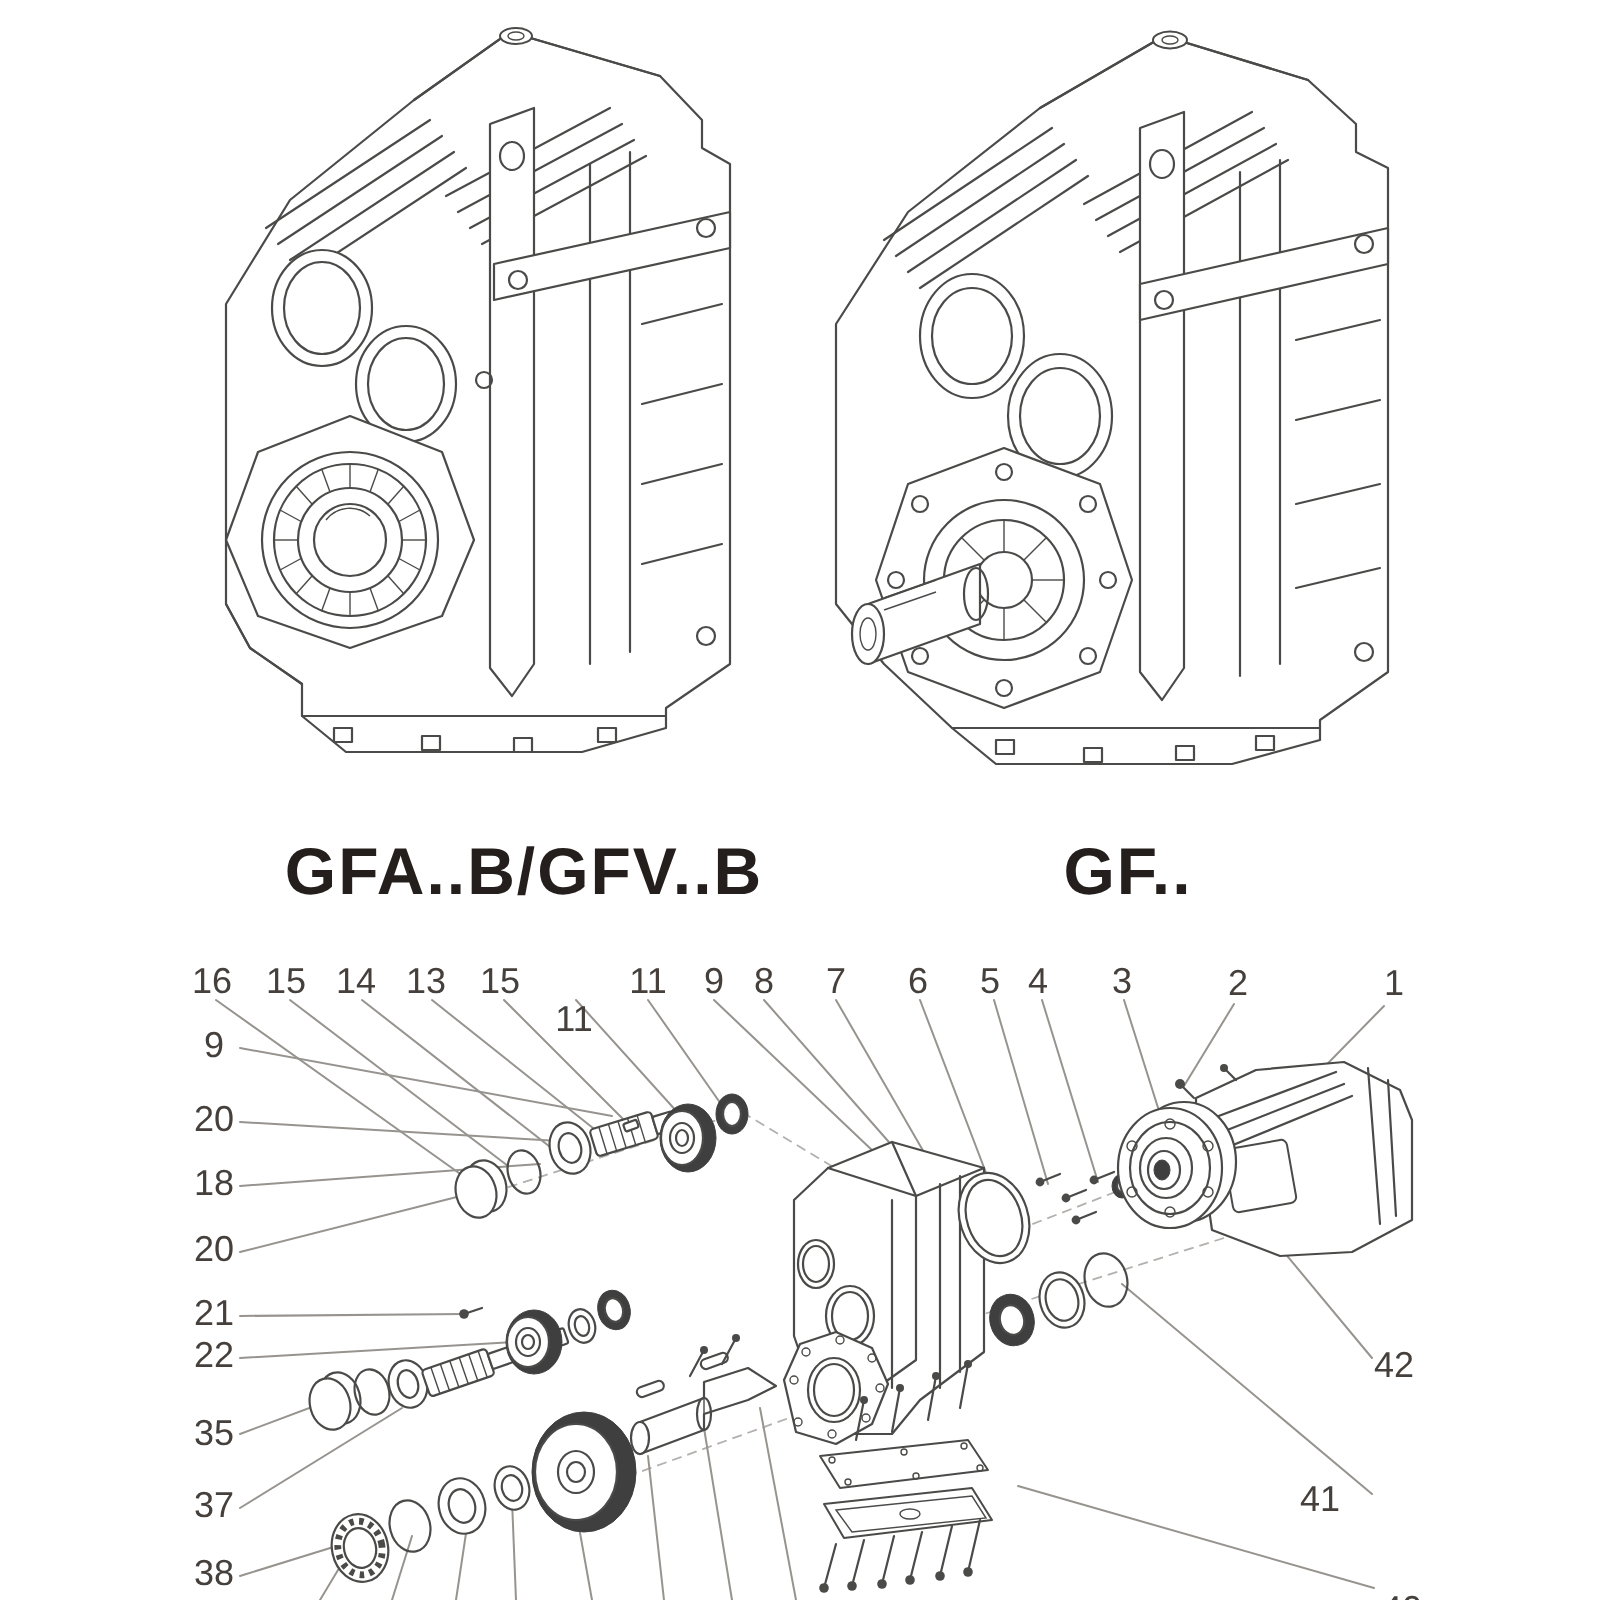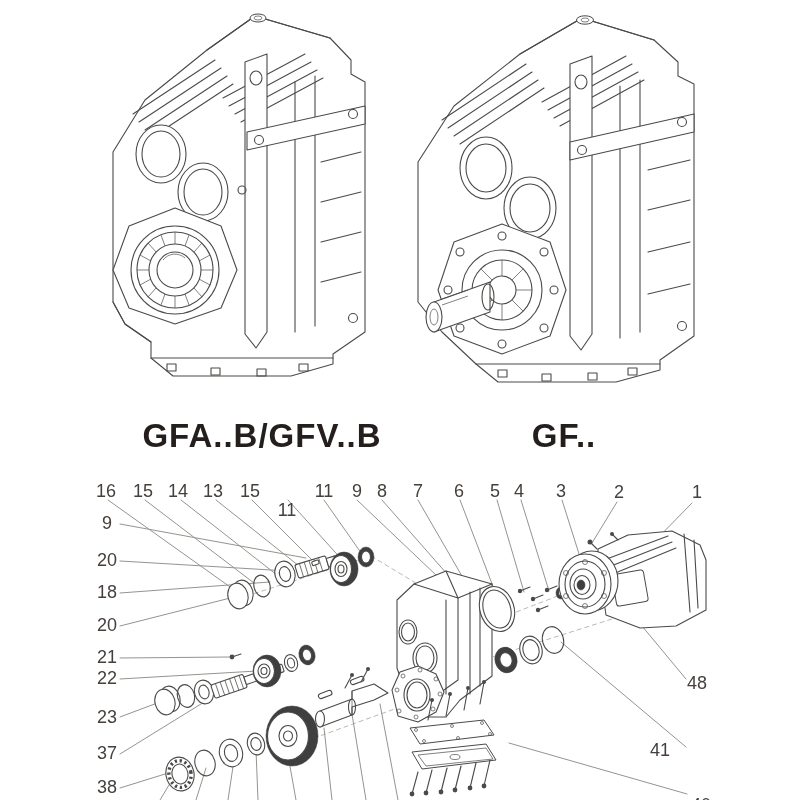--- a/index.html
+++ b/index.html
@@ -463,21 +463,21 @@
   <span class="co" style="left:561px;top:491px;">3</span>
   <span class="co" style="left:619px;top:492px;">2</span>
   <span class="co" style="left:697px;top:492px;">1</span>
 
   <span class="co" style="left:107px;top:523px;">9</span>
   <span class="co" style="left:107px;top:560px;">20</span>
   <span class="co" style="left:107px;top:592px;">18</span>
   <span class="co" style="left:107px;top:625px;">20</span>
   <span class="co" style="left:107px;top:657px;">21</span>
   <span class="co" style="left:107px;top:678px;">22</span>
-  <span class="co" style="left:107px;top:717px;">23</span>
+  <span class="co" style="left:107px;top:717px;">35</span>
   <span class="co" style="left:107px;top:753px;">37</span>
   <span class="co" style="left:107px;top:787px;">38</span>
 
-  <span class="co" style="left:697px;top:683px;">48</span>
+  <span class="co" style="left:697px;top:683px;">42</span>
   <span class="co" style="left:660px;top:750px;">41</span>
   <span class="co" style="left:701px;top:805px;">40</span>
 
 </div>
 
 </body></html>

